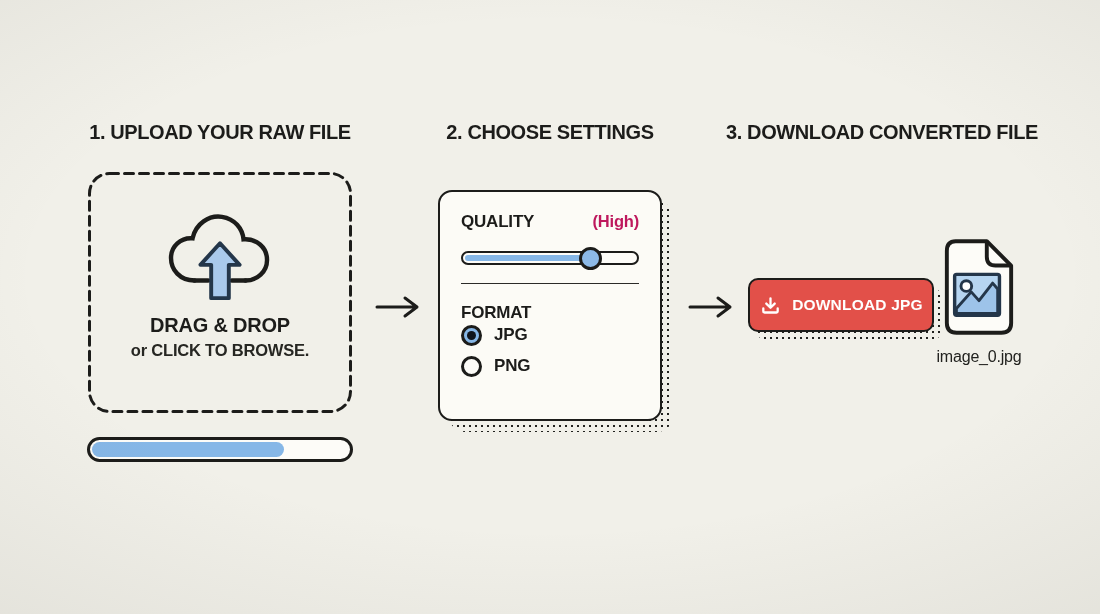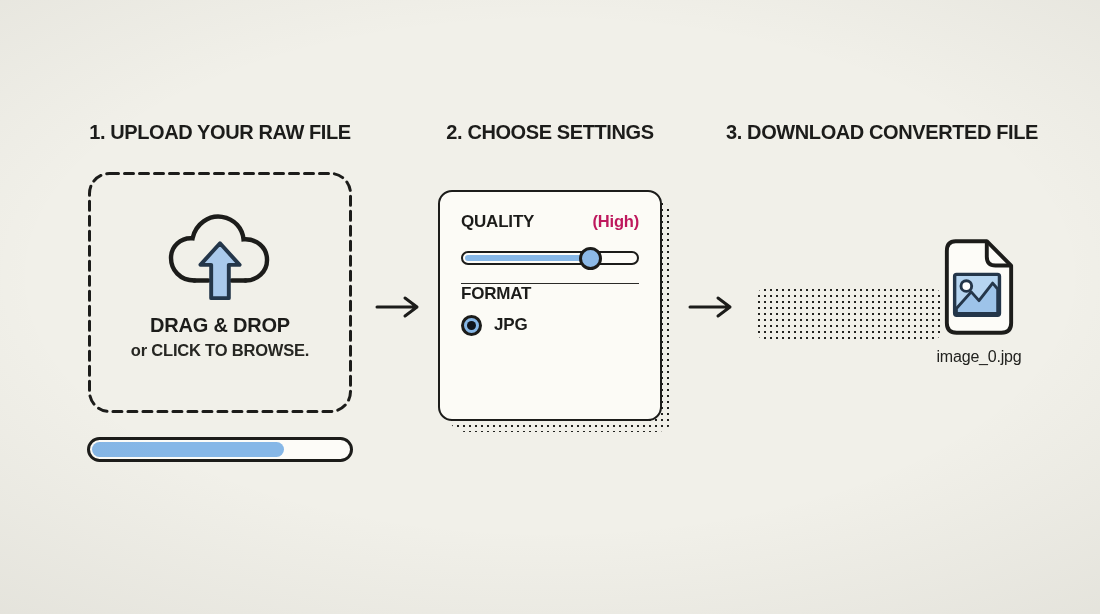--- a/index.html
+++ b/index.html
@@ -44,22 +44,22 @@
   .quality-row{display:flex; justify-content:space-between; align-items:baseline;}
   .quality-label,.format-label{font-size:17px; font-weight:700; letter-spacing:-0.2px; color:var(--ink);}
   .quality-value{font-size:16.5px; font-weight:600; letter-spacing:-0.2px; color:#be185d;}
   .slider{position:relative; margin-top:15px; height:22px; cursor:pointer;}
   .slider-track{position:absolute; left:0; right:0; top:4px; height:14px; border:2.5px solid var(--ink);
     border-radius:8px; background:#fdfcf8;}
   .slider-fill{position:absolute; left:2px; top:2px; bottom:2px; width:73%; background:var(--blue); border-radius:5px;}
   .slider-thumb{position:absolute; top:0; left:73%; width:23px; height:23px; margin-left:-12px;
     background:#8dbae8; border:3px solid var(--ink); border-radius:50%; cursor:grab;}
   .divider{margin-top:14px; border-top:1.6px solid #2b2b28;}
-  .format-label{display:block; margin-top:0;}
-  .format-list{margin-top:9px; display:flex; flex-direction:column; gap:7px;}
+  .format-label{display:block; margin-top:19px;}
+  .format-list{display:flex; flex-direction:column; gap:7px;}
   .format-option{display:flex; align-items:center; gap:12px; cursor:pointer; height:24px;}
   .radio-outer{width:21px; height:21px; border:3px solid var(--ink); border-radius:50%;
     background:#fdfcf8; display:flex; align-items:center; justify-content:center; flex:0 0 auto;}
   .format-option.selected .radio-outer{background:var(--blue);}
   .radio-dot{width:9px; height:9px; border-radius:50%; background:transparent;}
   .format-option.selected .radio-dot{background:#10151c;}
   .format-option-label{font-size:17px; font-weight:600; letter-spacing:-0.2px; color:var(--ink);}
 
   
   .button-shadow{position:absolute; left:756px; top:287px; width:186px; height:54px; border-radius:12px; z-index:0;}
@@ -118,24 +118,37 @@
     </div>
     <div class="divider"></div>
     <span class="format-label">FORMAT</span>
     <div class="format-list">
       <div class="format-option selected">
         <span class="radio-outer">
             <span class="radio-dot"></span>
           </span>
         <span class="format-option-label">JPG</span>
       </div>
+      <div class="format-option">
+        <span class="radio-outer">
+            <span class="radio-dot"></span>
+          </span>
+        <span class="format-option-label">PNG</span>
+      </div>
     </div>
   </div>
 
   <div class="button-shadow dots"></div>
+  <div class="download-button">
+    <svg width="23" height="23" viewBox="0 0 24 24">
+      <path d="M12,4.5 V14 M7.6,10 L12,14.4 L16.4,10" fill="none" stroke="#ffffff" stroke-width="2.4" stroke-linecap="round" stroke-linejoin="round"></path>
+      <path d="M4.5,15 V18 Q4.5,19.3 5.8,19.3 H18.2 Q19.5,19.3 19.5,18 V15" fill="none" stroke="#ffffff" stroke-width="2.4" stroke-linecap="round"></path>
+    </svg>
+    <span class="download-button-label">DOWNLOAD JPG</span>
+  </div>
 
   <svg class="file-icon-wrap" viewBox="0 0 78 102">
     <path d="M15,4 H47 L72,29 V88 Q72,98 62,98 H16 Q6,98 6,88 V14 Q6,4 15,4 Z" fill="#fdfcf8" stroke="#1c1c1a" stroke-width="4" stroke-linejoin="round"></path>
     <path d="M47,5 V20 Q47,29 56,29 H71" fill="none" stroke="#1c1c1a" stroke-width="4" stroke-linejoin="round"></path>
     <rect x="14" y="38" width="46" height="42" rx="2" fill="#b6d5f1" stroke="#24364a" stroke-width="3.5"></rect>
     <path d="M15.8,73 L31,56 L39,65 L53,47 L58.2,53 V78.2 H15.8 Z" fill="#9dc3e9" stroke="#24364a" stroke-width="3" stroke-linejoin="round"></path>
     <circle cx="26" cy="50" r="5.5" fill="#ffffff" stroke="#24364a" stroke-width="3"></circle>
   </svg>
   <div class="file-name">image_0.jpg</div>
 

